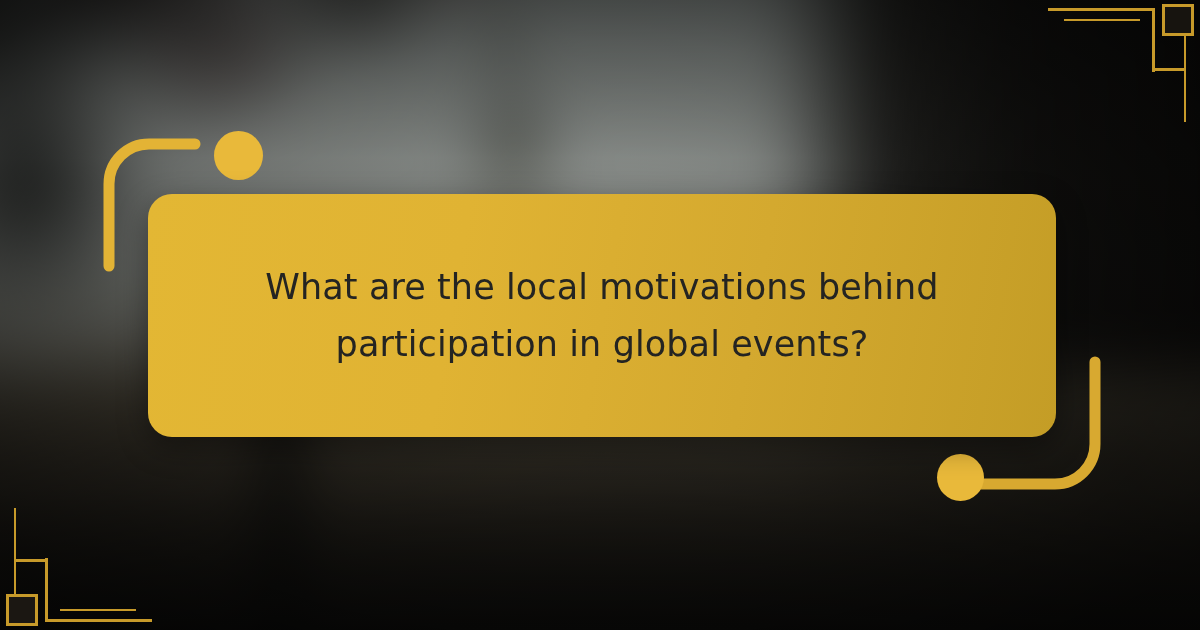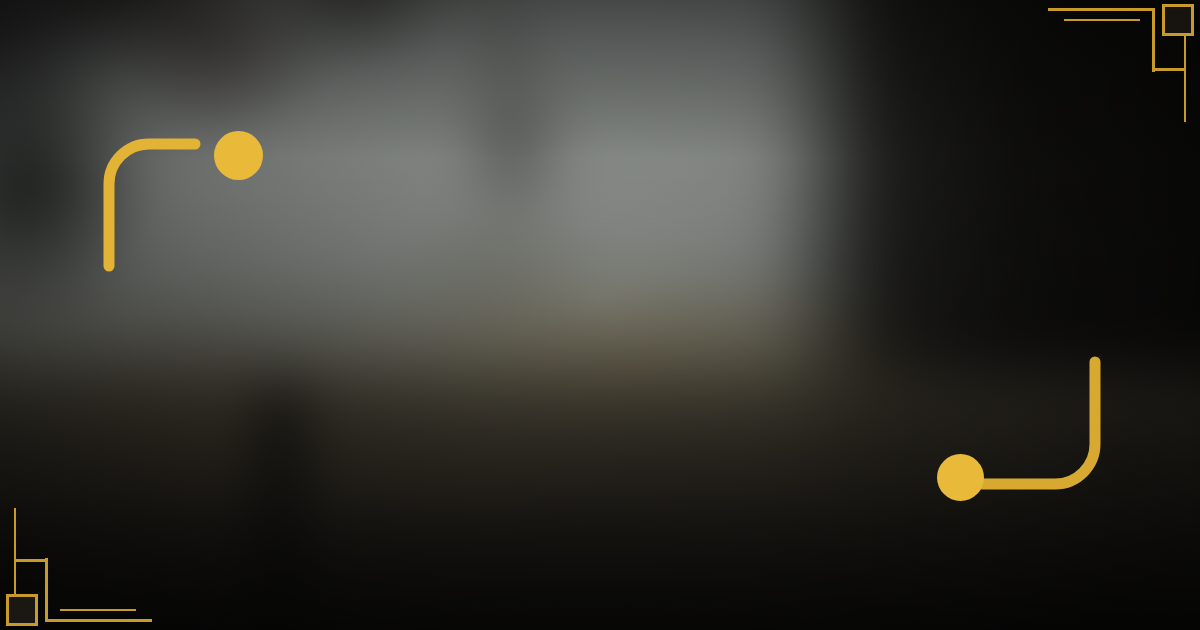--- a/index.html
+++ b/index.html
@@ -200,14 +200,17 @@
 
   <div class="bracket" id="bracket-br">
     <svg viewBox="0 0 160 134" fill="none" xmlns="http://www.w3.org/2000/svg">
       <path d="M154 6 L154 88 A40 40 0 0 1 114 128 L6 128" stroke="#d8a930" stroke-width="11" stroke-linecap="round"></path>
     </svg>
   </div>
 
   <div class="dot" id="dot-top"></div>
   <div class="dot" id="dot-bottom"></div>
 
+  <div id="question-card">
+    <div id="question-text">What are the local motivations behind participation in global events?</div>
+  </div>
 
 </div>
 
 </body></html>

